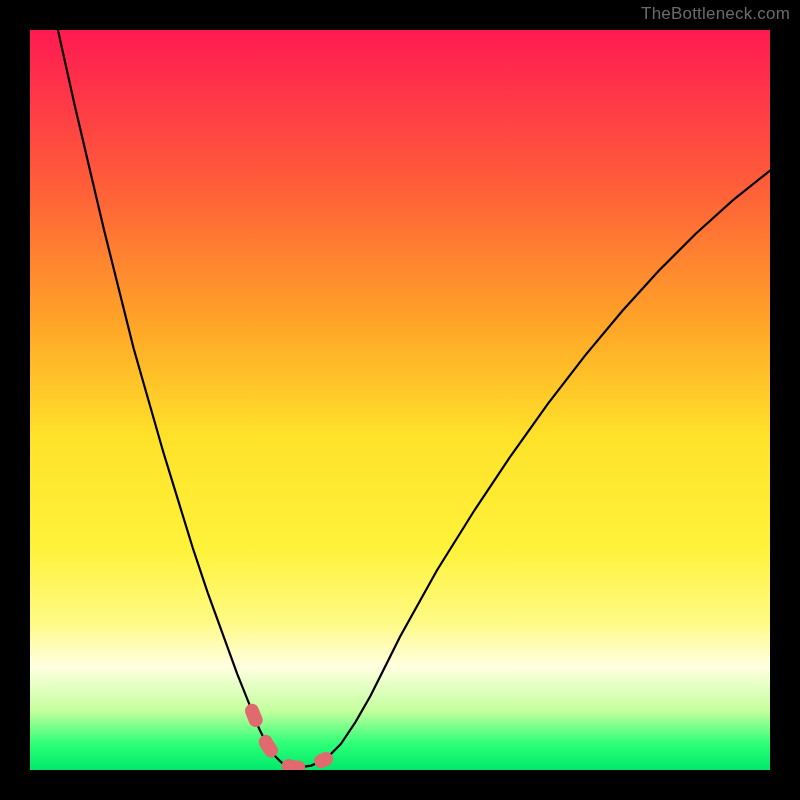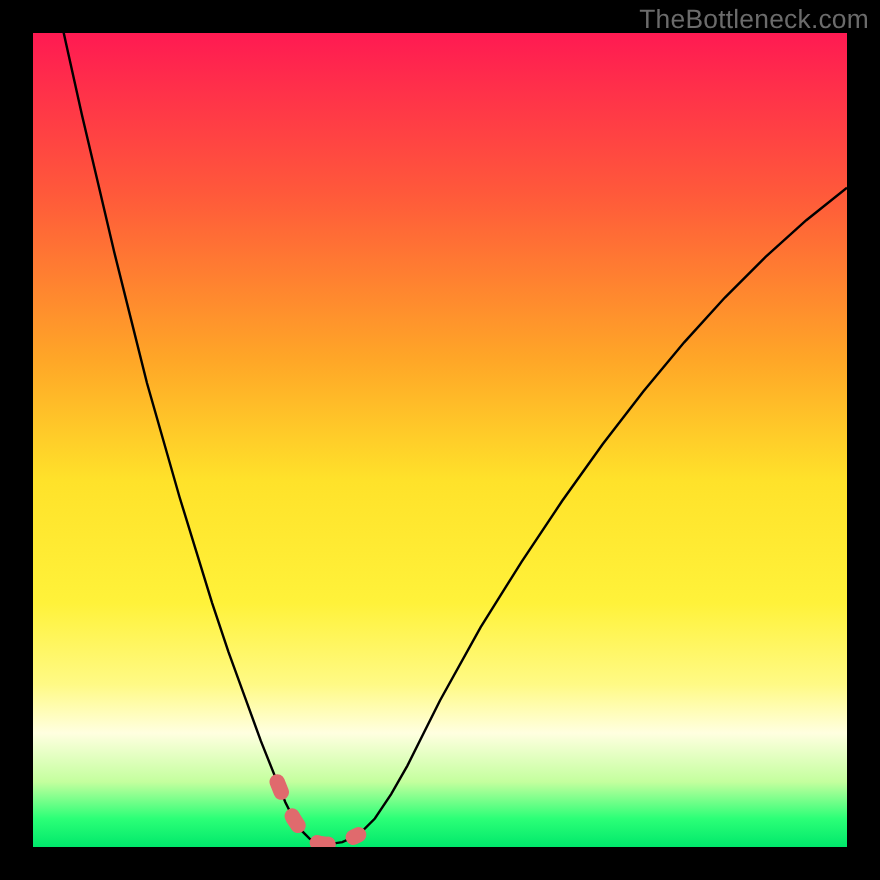--- a/index.html
+++ b/index.html
@@ -17,21 +17,21 @@
     top: 0;
     width: 800px;
     height: 800px;
     background: #000;
   }
   .watermark {
     position: absolute;
     top: 4px;
     right: 10px;
     color: #6b6b6b;
-    font-size: 24px;
+    font-size: 17px;
     letter-spacing: 0.2px;
     font-weight: 400;
     z-index: 10;
   }
   .plot {
     position: absolute;
     left: 30px;
     top: 30px;
     width: 740px;
     height: 740px;

